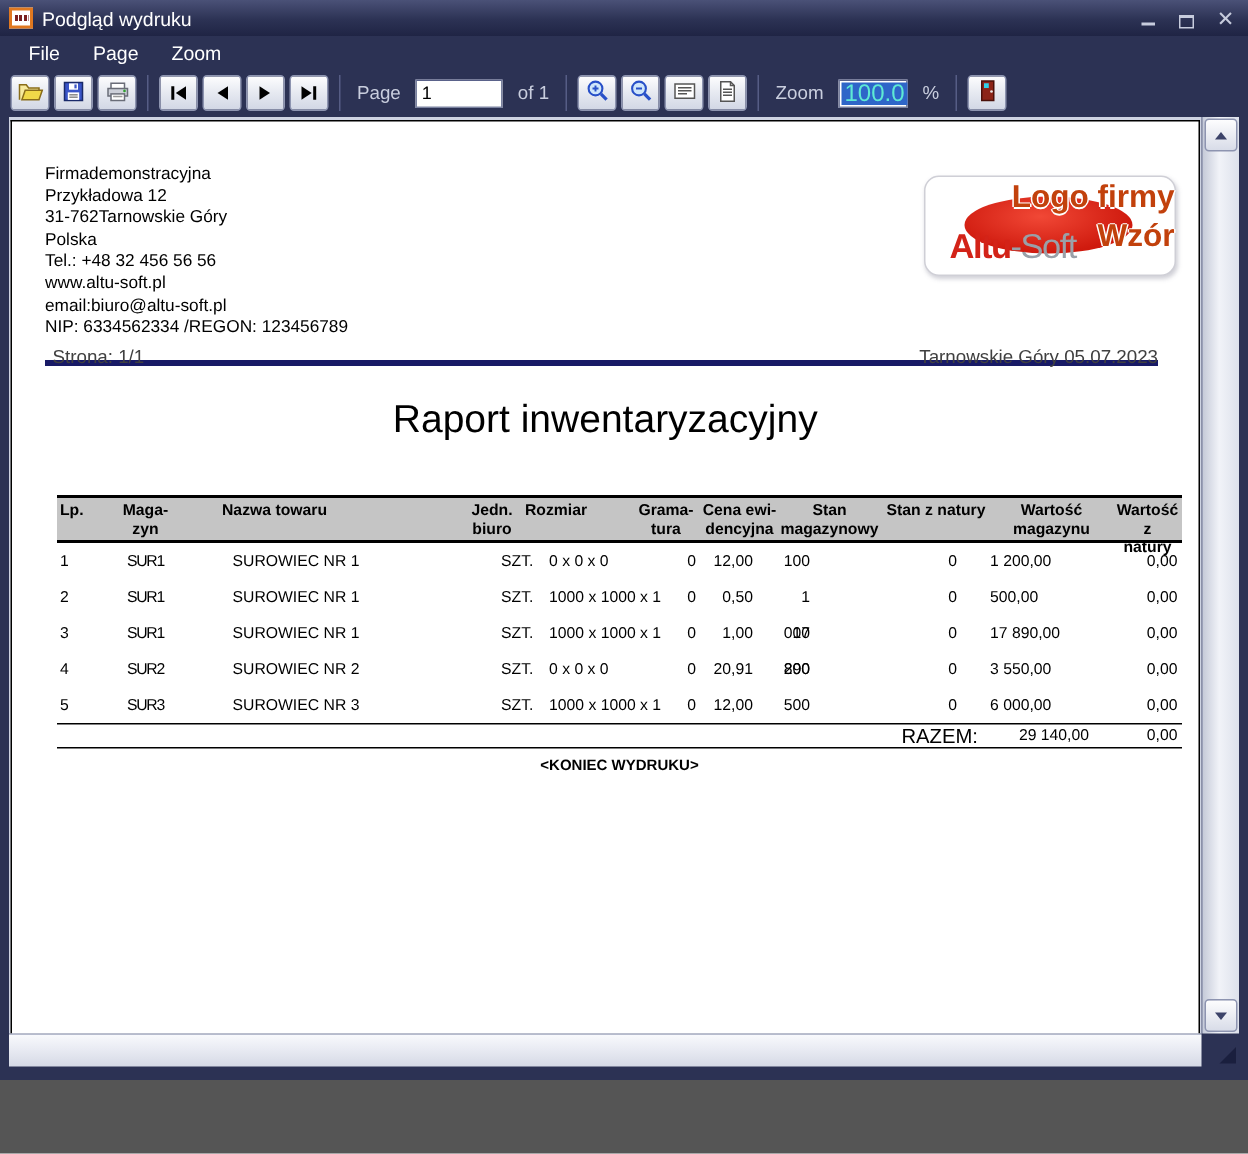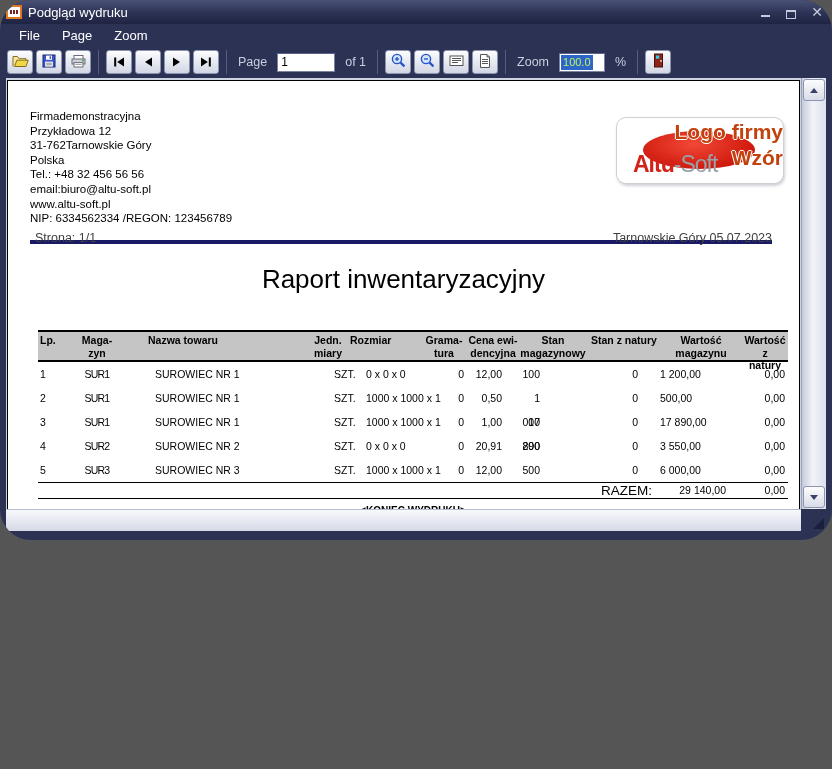--- a/index.html
+++ b/index.html
@@ -1,17 +1,17 @@
 <!DOCTYPE html>
 <html><head>
 <meta charset="utf-8">
 <style>
   * { margin:0; padding:0; box-sizing:border-box; }
   body { font-family:"Liberation Sans", sans-serif; background:#555; }
-  .window { position:relative; width:832px; height:540px; background:#2c3254; overflow:hidden;border-radius:31px; }
+  .window { position:relative; width:832px; height:720px; background:#2c3254; overflow:hidden; }
 
   
   .titlebar { position:absolute; top:0; left:0; right:0; height:24px;
     background:linear-gradient(#4a5177,#2c3254 55%,#1f2444);
     display:flex; align-items:center; padding:0 8px 0 6px; }
   .app-icon { width:16px; height:14px; background:#fff; border:2px solid #e07820; margin-right:6px;
     display:flex; align-items:center; justify-content:center; }
   .app-icon i { display:block; width:9px; height:4px; background:repeating-linear-gradient(90deg,#7a2020 0 2px,#fff 2px 3px); }
   .title-text { color:#ffffff; font-size:13px; flex:1; }
   .wc { display:flex; align-items:center; gap:12px; }
@@ -26,21 +26,21 @@
 
   
   .toolbar { position:absolute; top:46px; left:2px; right:2px; height:32px; display:flex; align-items:center; padding-left:5px; gap:3px; }
   .tb-btn { width:26px; height:24px; border:1px solid #8d94b0; border-radius:3px;
     background:linear-gradient(#fdfdfe,#e8ebf2 45%,#d2d7e5); display:flex; align-items:center; justify-content:center; padding:0; }
   .tb-sep { width:1px; height:24px; background:#565d85; margin:0 4px; }
   .tb-label { color:#c9cede; font-size:12.5px; padding:0 4px; }
   .tb-input { height:19px; background:#fff; border:1px solid #7a82a0; border-top-color:#5a628a; font-size:12px; color:#000; }
   .page-input { width:58px; padding-left:3px; margin:0 3px; font-family:"Liberation Sans",sans-serif; }
   .zoom-input { width:46px; margin:0 3px; display:flex; align-items:center; padding-left:1px; }
-  .zoom-input .sel { background:#2e66c8; color:#bef264; font-size:11px; padding:0 2px; line-height:15px; }
+  .zoom-input .sel { background:#2e66c8; color:#5eead4; font-size:16px; padding:0 2px; line-height:15px; }
 
   
   .viewport { position:absolute; top:78px; left:6px; width:795px; bottom:31px; background:#ced3e2; }
   .page { position:absolute; top:2px; left:1px; right:1px; bottom:0; background:#fff;
     border:1px solid #000; border-bottom:none; }
   .vscroll { position:absolute; top:78px; right:6px; width:25px; bottom:31px;
     background:linear-gradient(90deg,#c6cbd9,#f1f3f8 45%,#dde1eb); border-left:1px solid #9aa0b8; }
   .sc-btn { position:absolute; left:1px; width:22px; height:22px; border:1px solid #8d94b0; border-radius:3px;
     background:linear-gradient(#fdfdfe,#d8dce8); display:flex; align-items:center; justify-content:center; }
   .sc-up { top:1px; } .sc-down { bottom:1px; }
@@ -235,22 +235,22 @@
 
   <div class="viewport">
     <div class="page">
 
       <div class="company">
         <div>Firmademonstracyjna</div>
         <div>Przykładowa 12</div>
         <div>31-762Tarnowskie Góry</div>
         <div>Polska</div>
         <div>Tel.: +48 32 456 56 56</div>
+        <div>www.altu-soft.pl</div>
         <div>email:biuro@altu-soft.pl</div>
-        <div>www.altu-soft.pl</div>
         <div>NIP: 6334562334 /REGON: 123456789</div>
       </div>
 
       <div class="logo">
         <span class="logo-ellipse"></span>
         <span class="logo-brand"><span class="red">Altu</span><span class="gray">-Soft</span></span>
         <span class="logo-wm wm1">Logo firmy</span>
         <span class="logo-wm wm2">Wzór</span>
       </div>
 
@@ -261,21 +261,21 @@
         <span>Tarnowskie Góry 05.07.2023</span>
       </div>
 
       <div class="report-title">Raport inwentaryzacyjny</div>
 
       <div class="tablewrap">
         <div class="t-row t-head">
           <span class="c0"><span>Lp.</span><br><span></span></span>
           <span class="c1"><span>Maga-</span><br><span>zyn</span></span>
           <span class="c2"><span>Nazwa towaru</span><br><span></span></span>
-          <span class="c3"><span>Jedn.</span><br><span>miary</span></span>
+          <span class="c3"><span>Jedn.</span><br><span>biuro</span></span>
           <span class="c4"><span>Rozmiar</span><br><span></span></span>
           <span class="c5"><span>Grama-</span><br><span>tura</span></span>
           <span class="c6"><span>Cena ewi-</span><br><span>dencyjna</span></span>
           <span class="c7"><span>Stan</span><br><span>magazynowy</span></span>
           <span class="c8"><span>Stan z natury</span><br><span></span></span>
           <span class="c9"><span>Wartość</span><br><span>magazynu</span></span>
           <span class="c10"><span>Wartość z</span><br><span>natury</span></span>
         </div>
         <div id="table-body">
             <div class="t-row t-data">

